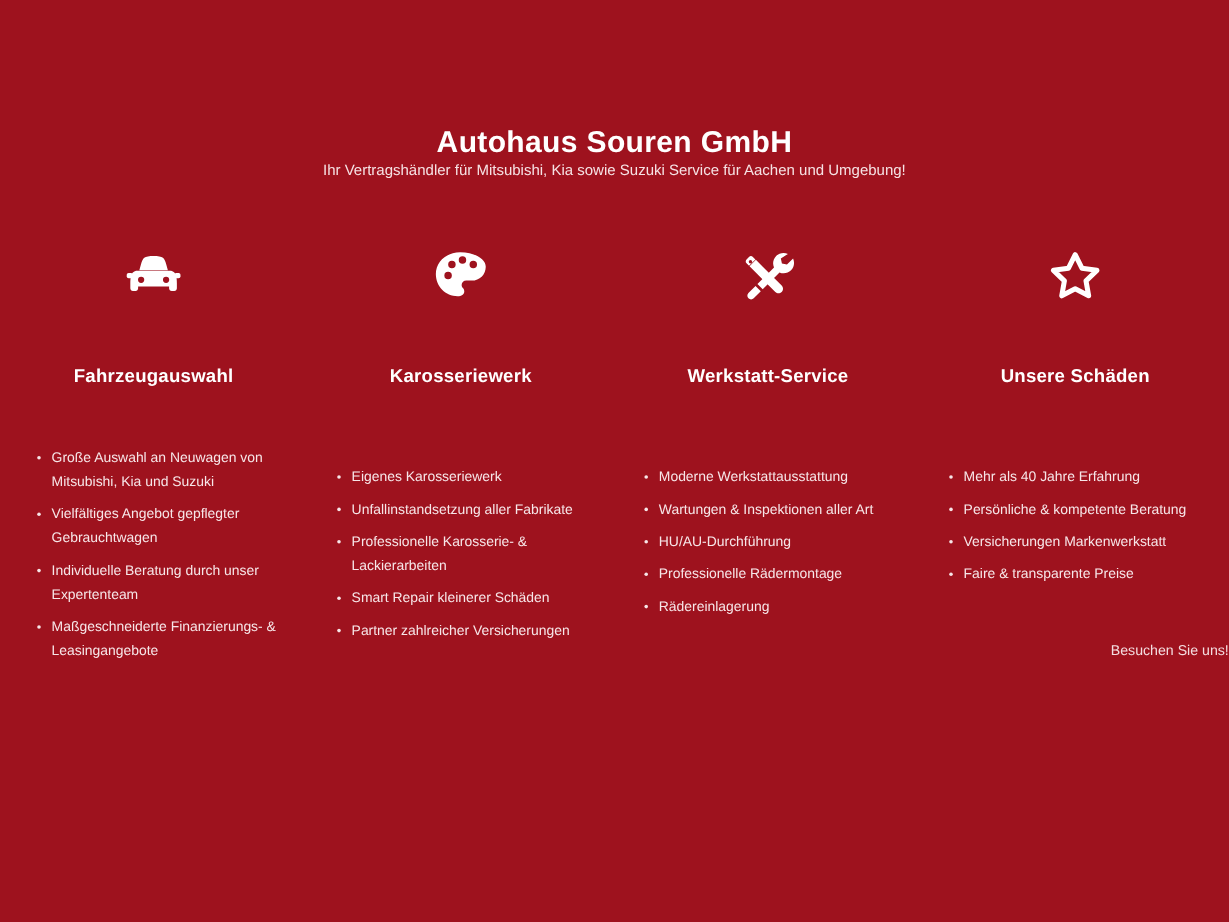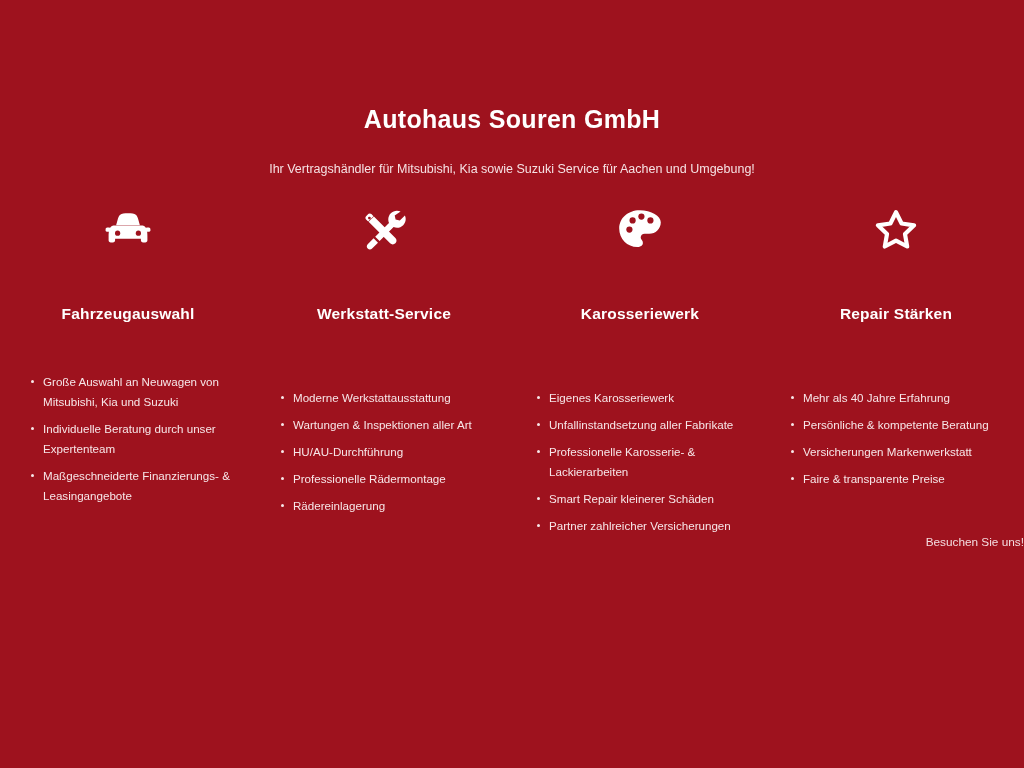--- a/index.html
+++ b/index.html
@@ -36,21 +36,20 @@
 
   .site-title {
     font-size: 25px;
     font-weight: bold;
     letter-spacing: 0.3px;
     color: #ffffff;
     line-height: 1.15;
   }
 
   .site-subtitle {
-    margin-top: 27px;
     font-size: 12.5px;
     font-weight: normal;
     color: #f6e2e4;
     line-height: 1.3;
   }
 
   
   .columns {
     position: absolute;
     top: 205px;
@@ -155,44 +154,23 @@
           <path d="M8.4 15.6c-2.2.6-3.6 2.1-4.2 4.3-.4 1.5-.6 3.7-.6 6.3v4.1c0 1.3.9 2.2 2.2 2.2h2.1c1.3 0 2.2-.9 2.2-2.2v-1.6h25.8v1.6c0 1.3.9 2.2 2.2 2.2h2.1c1.3 0 2.2-.9 2.2-2.2v-4.1c0-2.6-.2-4.8-.6-6.3-.6-2.2-2-3.7-4.2-4.3H8.4z"></path>
           <circle cx="12.6" cy="23.2" r="2.6" fill="#9e121e"></circle>
           <circle cx="33.4" cy="23.2" r="2.6" fill="#9e121e"></circle>
           <rect x="0.6" y="17.4" width="5.2" height="4.4" rx="1.6"></rect>
           <rect x="40.2" y="17.4" width="5.2" height="4.4" rx="1.6"></rect>
         </svg>
       </div>
       <div class="col-title">Fahrzeugauswahl</div>
       <ul class="col-list">
         <li>Große Auswahl an Neuwagen von Mitsubishi, Kia und Suzuki</li>
+        <li>Vielfältiges Angebot gepflegter Gebrauchtwagen</li>
         <li>Individuelle Beratung durch unser Expertenteam</li>
         <li>Maßgeschneiderte Finanzierungs- &amp; Leasingangebote</li>
-      </ul>
-    </div>
-
-    <div class="col col-2">
-      <div class="col-icon">
-        <svg width="44" height="44" viewBox="0 0 44 44" fill="#ffffff" aria-hidden="true">
-
-          <path d="M38.6 3.6c-3.2-1.5-7.2-.9-9.8 1.7-2.6 2.6-3.2 6.5-1.8 9.6L13.2 28.7l4.4 4.4L31.6 19c3.1 1.4 7 .8 9.6-1.8 2.6-2.6 3.2-6.6 1.7-9.8l-5.1 5.1-4.2-.9-.9-4.2 5.9-3.8z"></path>
-          <path d="M11.6 30.3l-5.9 5.9c-1.2 1.2-1.2 3.2 0 4.4 1.2 1.2 3.2 1.2 4.4 0l5.9-5.9-4.4-4.4z"></path>
-
-          <path d="M8.2 4.1L4.1 8.2c-.9.9-.9 2.3 0 3.2l2.1 2.1 5.3-5.3-2.1-2.1c-.9-.9-2.3-.9-3.2 0z"></path>
-          <path d="M6.6 13.8l5.3-5.3L33.4 30c1.5 1.5 1.5 3.8 0 5.3-1.5 1.5-3.8 1.5-5.3 0L6.6 13.8z"></path>
-          <circle cx="7.4" cy="10.1" r="1.4" fill="#9e121e"></circle>
-        </svg>
-      </div>
-      <div class="col-title">Werkstatt-Service</div>
-      <ul class="col-list">
-        <li>Moderne Werkstattausstattung</li>
-        <li>Wartungen &amp; Inspektionen aller Art</li>
-        <li>HU/AU-Durchführung</li>
-        <li>Professionelle Rädermontage</li>
-        <li>Rädereinlagerung</li>
       </ul>
     </div>
 
     <div class="col col-3">
       <div class="col-icon">
         <svg width="44" height="42" viewBox="0 0 44 42" fill="#ffffff" aria-hidden="true">
           <path d="M21.5 1.2C10.2 1.2 1.2 9 1.2 19.4c0 10.4 8.1 18.5 18.1 18.5 3.3 0 5.6-1.6 5.6-4 0-1.1-.4-2-1.1-2.8-.7-.8-1.1-1.6-1.1-2.6 0-2.1 1.7-3.7 3.9-3.7h4.6c6.4 0 11.6-5 11.6-11.6C42.8 6.9 33.5 1.2 21.5 1.2z"></path>
           <circle cx="11.4" cy="20.6" r="3.1" fill="#9e121e"></circle>
           <circle cx="14.6" cy="11.4" r="3.1" fill="#9e121e"></circle>
           <circle cx="23.4" cy="7.6" r="3.1" fill="#9e121e"></circle>
@@ -202,27 +180,49 @@
       <div class="col-title">Karosseriewerk</div>
       <ul class="col-list">
         <li>Eigenes Karosseriewerk</li>
         <li>Unfallinstandsetzung aller Fabrikate</li>
         <li>Professionelle Karosserie- &amp; Lackierarbeiten</li>
         <li>Smart Repair kleinerer Schäden</li>
         <li>Partner zahlreicher Versicherungen</li>
       </ul>
     </div>
 
+    <div class="col col-2">
+      <div class="col-icon">
+        <svg width="44" height="44" viewBox="0 0 44 44" fill="#ffffff" aria-hidden="true">
+
+          <path d="M38.6 3.6c-3.2-1.5-7.2-.9-9.8 1.7-2.6 2.6-3.2 6.5-1.8 9.6L13.2 28.7l4.4 4.4L31.6 19c3.1 1.4 7 .8 9.6-1.8 2.6-2.6 3.2-6.6 1.7-9.8l-5.1 5.1-4.2-.9-.9-4.2 5.9-3.8z"></path>
+          <path d="M11.6 30.3l-5.9 5.9c-1.2 1.2-1.2 3.2 0 4.4 1.2 1.2 3.2 1.2 4.4 0l5.9-5.9-4.4-4.4z"></path>
+
+          <path d="M8.2 4.1L4.1 8.2c-.9.9-.9 2.3 0 3.2l2.1 2.1 5.3-5.3-2.1-2.1c-.9-.9-2.3-.9-3.2 0z"></path>
+          <path d="M6.6 13.8l5.3-5.3L33.4 30c1.5 1.5 1.5 3.8 0 5.3-1.5 1.5-3.8 1.5-5.3 0L6.6 13.8z"></path>
+          <circle cx="7.4" cy="10.1" r="1.4" fill="#9e121e"></circle>
+        </svg>
+      </div>
+      <div class="col-title">Werkstatt-Service</div>
+      <ul class="col-list">
+        <li>Moderne Werkstattausstattung</li>
+        <li>Wartungen &amp; Inspektionen aller Art</li>
+        <li>HU/AU-Durchführung</li>
+        <li>Professionelle Rädermontage</li>
+        <li>Rädereinlagerung</li>
+      </ul>
+    </div>
+
     <div class="col col-4">
       <div class="col-icon">
         <svg width="46" height="44" viewBox="0 0 46 44" fill="none" stroke="#ffffff" stroke-width="4.2" stroke-linejoin="round" stroke-linecap="round" aria-hidden="true">
           <path d="M23 4.2l5.6 11.3 12.5 1.8-9.1 8.8 2.2 12.4L23 32.7l-11.2 5.8 2.2-12.4-9.1-8.8 12.5-1.8L23 4.2z"></path>
         </svg>
       </div>
-      <div class="col-title">Repair Stärken</div>
+      <div class="col-title">Unsere Schäden</div>
       <ul class="col-list">
         <li>Mehr als 40 Jahre Erfahrung</li>
         <li>Persönliche &amp; kompetente Beratung</li>
         <li>Versicherungen Markenwerkstatt</li>
         <li>Faire &amp; transparente Preise</li>
       </ul>
     </div>
 
   </div>
 

